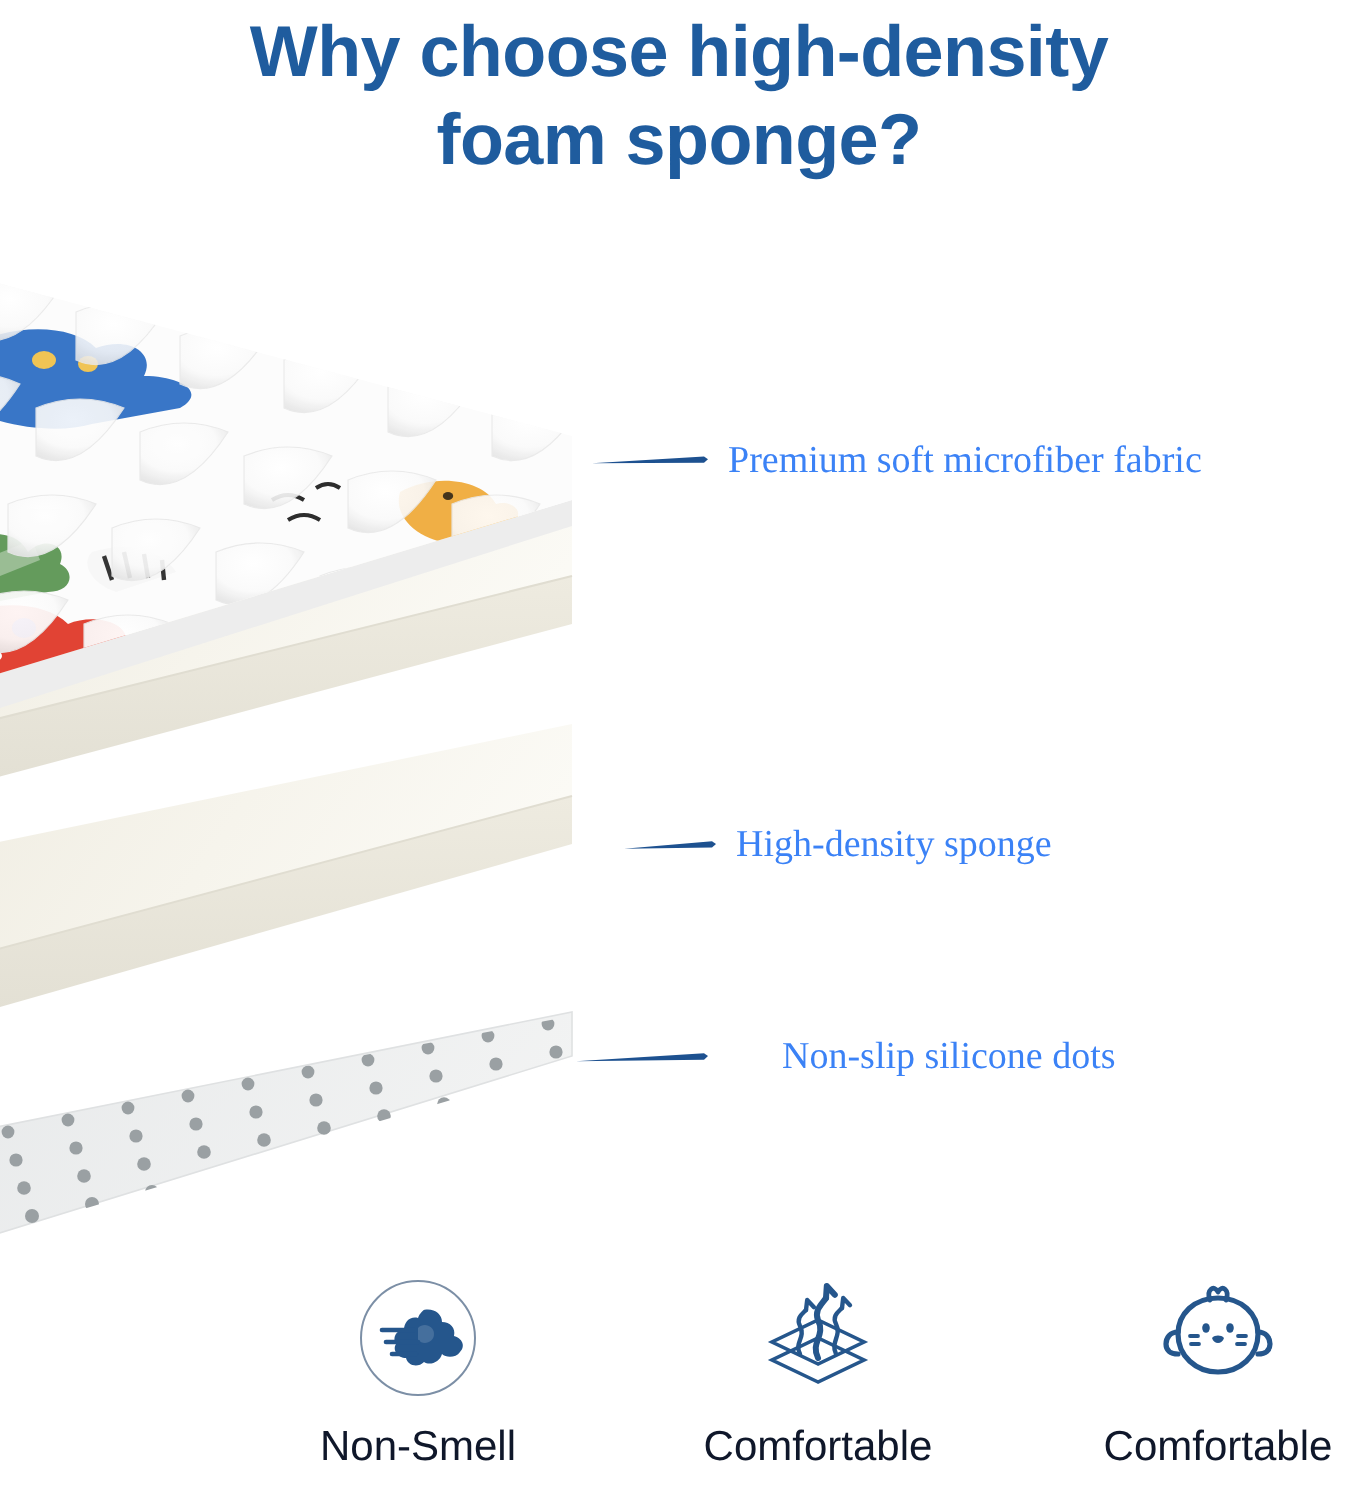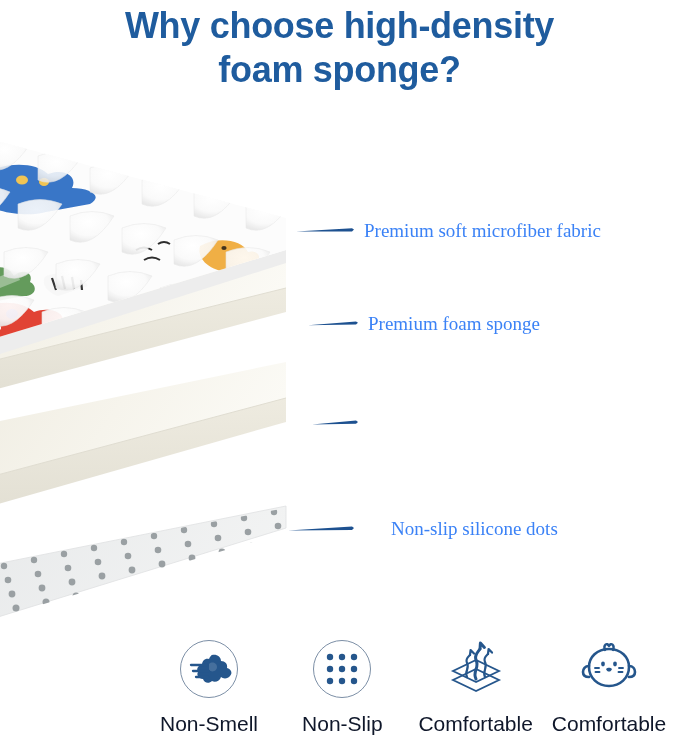--- a/index.html
+++ b/index.html
@@ -329,31 +329,26 @@
     </svg>
   </div>
 
   <div class="callout" id="callout-1">
     <svg class="leader" width="58" height="14" viewBox="0 0 58 14">
       <path d="M0 7.6 L56 4.2 L58 5.6 L56 7.4 Z" fill="#1d5190"></path>
     </svg>
     <span class="callout-label">Premium soft microfiber fabric</span>
   </div>
 
-  <div class="callout" id="callout-2">
-    <svg class="leader" width="50" height="14" viewBox="0 0 50 14">
-      <path d="M0 8.2 L48 4.4 L50 5.8 L48 7.6 Z" fill="#1d5190"></path>
-    </svg>
-    <span class="callout-label">Premium foam sponge</span>
-  </div>
 
   <div class="callout" id="callout-3">
     <svg class="leader" width="46" height="14" viewBox="0 0 46 14">
       <path d="M0 8.4 L44 4.6 L46 6 L44 7.8 Z" fill="#1d5190"></path>
     </svg>
+    <span class="callout-label">High-density sponge</span>
   </div>
 
   <div class="callout" id="callout-4">
     <svg class="leader" width="66" height="14" viewBox="0 0 66 14">
       <path d="M0 8.6 L64 4.6 L66 6 L64 7.9 Z" fill="#1d5190"></path>
     </svg>
     <span class="callout-label">Non-slip silicone dots</span>
   </div>
 
   <div id="features">
@@ -371,39 +366,20 @@
           <g stroke="#25568c" stroke-width="2.3" stroke-linecap="round">
             <line x1="12" y1="26" x2="28" y2="26"></line>
             <line x1="14" y1="32" x2="30" y2="32"></line>
             <line x1="17" y1="38" x2="29" y2="38"></line>
           </g>
         </svg>
       </div>
       <span class="feature-label">Non-Smell</span>
     </div>
 
-    <div class="feature">
-      <div class="feature-icon">
-        <svg width="60" height="60" viewBox="0 0 60 60">
-          <circle cx="30" cy="30" r="28.5" fill="none" stroke="#7c8fa6" stroke-width="1"></circle>
-          <g fill="#25568c">
-            <circle cx="18" cy="18" r="3.2"></circle>
-              <circle cx="30" cy="18" r="3.2"></circle>
-              <circle cx="42" cy="18" r="3.2"></circle>
-            <circle cx="18" cy="30" r="3.2"></circle>
-              <circle cx="30" cy="30" r="3.2"></circle>
-              <circle cx="42" cy="30" r="3.2"></circle>
-            <circle cx="18" cy="42" r="3.2"></circle>
-              <circle cx="30" cy="42" r="3.2"></circle>
-              <circle cx="42" cy="42" r="3.2"></circle>
-          </g>
-        </svg>
-      </div>
-      <span class="feature-label">Non-Slip</span>
-    </div>
 
     <div class="feature">
       <div class="feature-icon">
         <svg width="60" height="60" viewBox="0 0 60 60">
 
           <polygon points="30,52 7,41 30,30 53,41" fill="none" stroke="#25568c" stroke-width="1.8"></polygon>
 
           <polygon points="30,43 7,32 30,21 53,32" fill="none" stroke="#25568c" stroke-width="1.8"></polygon>
 
           <g fill="none" stroke="#25568c" stroke-linecap="round">

